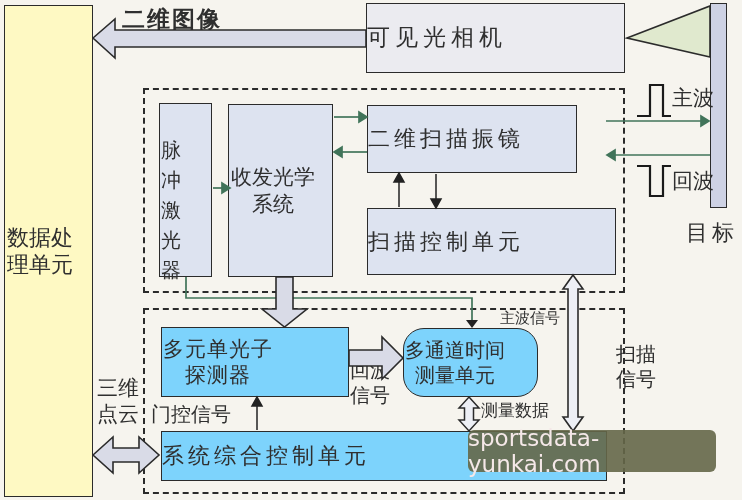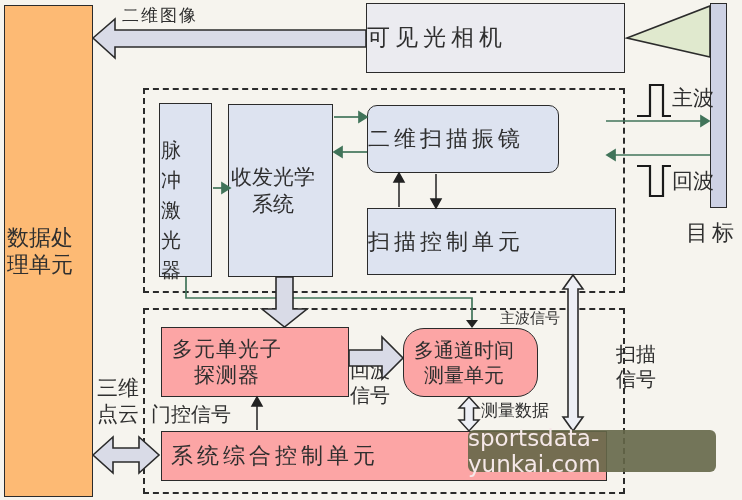--- a/index.html
+++ b/index.html
@@ -8,41 +8,41 @@
     background:#f6f4ee;
     font-family:"Liberation Serif","DejaVu Serif",serif;
     color:#2f2f2f;
   }
   .box{
     position:absolute;display:flex;align-items:center;justify-content:flex-start;
     border:1.6px solid #2b2b2b;box-sizing:border-box;text-align:center;
     line-height:1.32;
   }
   .blue{background:#dde3f0;}
-  .cyan{background:#fca5a5;padding-left:9px;}
+  .cyan{background:#7dd3fc;}
   .dashed{
     position:absolute;border:2px dashed #2b2b2b;box-sizing:border-box;
     background:transparent;
   }
   .lbl{position:absolute;white-space:nowrap;}
   .wrap{white-space:normal;word-break:break-all;text-align:center;line-height:1.25;}
   svg.overlay{position:absolute;left:0;top:0;z-index:5;pointer-events:none;}
   #watermark{
     position:absolute;left:468px;top:430px;width:248px;height:42px;z-index:9;
     background:rgba(101,103,72,0.9);border-radius:6px;
     display:flex;align-items:center;justify-content:center;
     color:#f5e8e8;font-size:23px;font-family:"DejaVu Sans",sans-serif;
   }
 </style>
 </head>
 <body>
 
 <div id="stage">
 
-  <div class="box" style="left:4px;top:5px;width:89px;height:492px;background:#fdba74;font-size:22px;">
+  <div class="box" style="left:4px;top:5px;width:89px;height:492px;background:#fef9c3;font-size:22px;">
     <div class="wrap" style="width:70px;">数据处理单元</div>
   </div>
 
   <div class="box" style="left:366px;top:3px;width:259px;height:70px;background:#ebebf0;font-size:23px;letter-spacing:5px;">
     <span>可见光相机</span>
   </div>
 
   <div class="box" style="left:710px;top:3px;width:17px;height:205px;background:#ced2e4;"></div>
 
   <div class="dashed" style="left:143px;top:88px;width:482px;height:205px;"></div>
@@ -50,41 +50,41 @@
   <div class="dashed" style="left:143px;top:308px;width:482px;height:186px;"></div>
 
   <div class="box blue" style="left:159px;top:103px;width:53px;height:174px;font-size:20px;">
     <div class="wrap" style="width:22px;line-height:1.5;margin-top:40px;">脉冲激光器</div>
   </div>
 
   <div class="box blue" style="left:228px;top:104px;width:105px;height:173px;font-size:21px;">
     <div class="wrap" style="width:88px;">收发光学系统</div>
   </div>
 
-  <div class="box blue" style="left:367px;top:105px;width:192px;height:68px;font-size:22px;letter-spacing:4px;border-radius:10px;">
+  <div class="box blue" style="left:367px;top:105px;width:210px;height:68px;font-size:22px;letter-spacing:4px;">
     <span>二维扫描振镜</span>
   </div>
 
   <div class="box blue" style="left:367px;top:208px;width:249px;height:67px;font-size:22px;letter-spacing:4px;">
     <span>扫描控制单元</span>
   </div>
 
   <div class="box cyan" style="left:161px;top:327px;width:188px;height:70px;font-size:21px;">
     <div class="wrap" style="width:112px;letter-spacing:1px;">多元单光子探测器</div>
   </div>
 
   <div class="box cyan" style="left:403px;top:328px;width:135px;height:69px;font-size:20px;border-radius:21px;">
     <div class="wrap" style="width:102px;">多通道时间测量单元</div>
   </div>
 
   <div class="box cyan" style="left:161px;top:431px;width:446px;height:50px;font-size:22px;letter-spacing:4px;">
     <span>系统综合控制单元</span>
   </div>
 
-  <div class="lbl" style="left:122px;top:4px;font-size:17px;letter-spacing:2px;">二维图像</div>
+  <div class="lbl" style="left:122px;top:4px;font-size:23px;letter-spacing:2px;font-weight:bold;">二维图像</div>
   <div class="lbl" style="left:672px;top:84px;font-size:21px;">主波</div>
   <div class="lbl" style="left:672px;top:167px;font-size:21px;">回波</div>
   <div class="lbl" style="left:686px;top:218px;font-size:22px;letter-spacing:4px;">目标</div>
   <div class="lbl" style="left:500px;top:309px;font-size:15px;text-align:right;">主波信号</div>
   <div class="lbl wrap" style="left:345px;top:358px;width:50px;font-size:20px;white-space:normal;">回波信号</div>
   <div class="lbl" style="left:151px;top:401px;font-size:20px;">门控信号</div>
   <div class="lbl" style="left:481px;top:399px;font-size:17px;">测量数据</div>
   <div class="lbl wrap" style="left:580px;top:342px;width:48px;font-size:20px;white-space:normal;padding-left:32px;">扫描信号</div>
   <div class="lbl wrap" style="left:94px;top:375px;width:48px;font-size:21px;white-space:normal;">三维点云</div>
 

